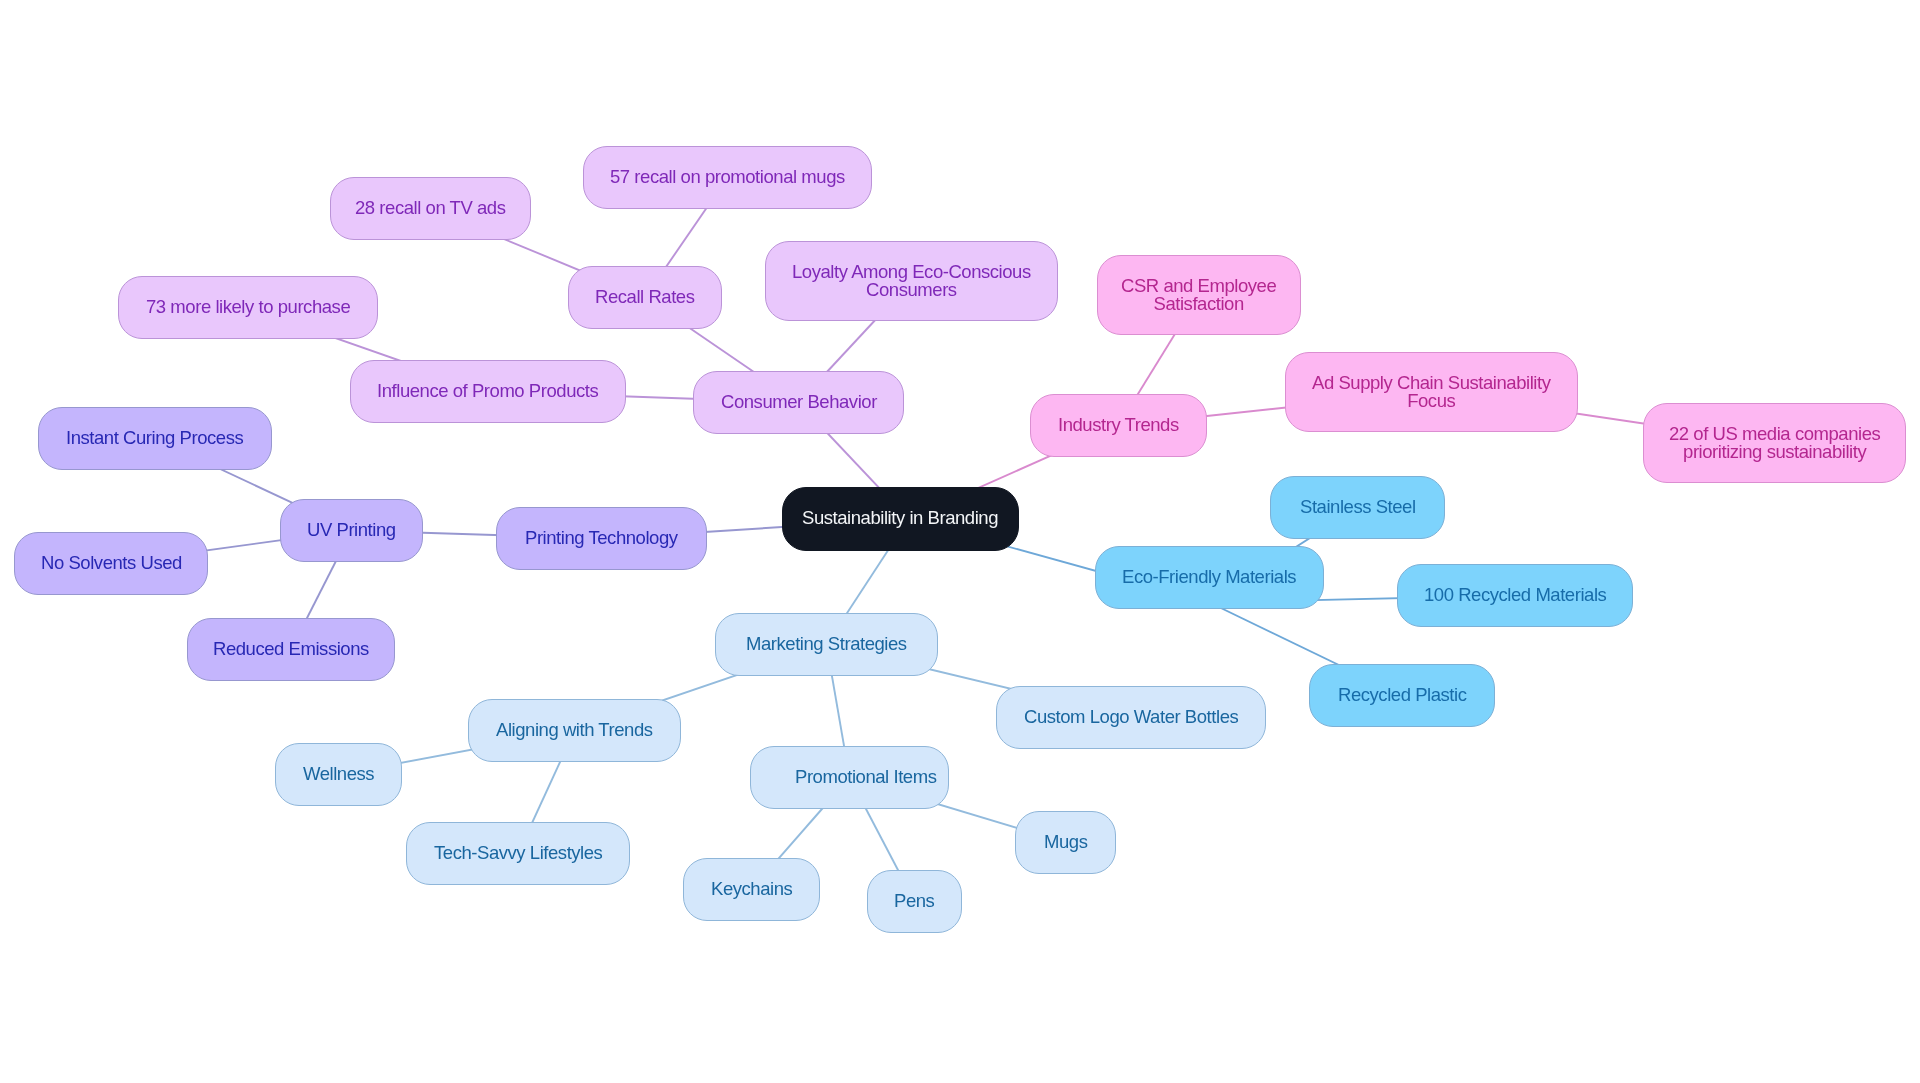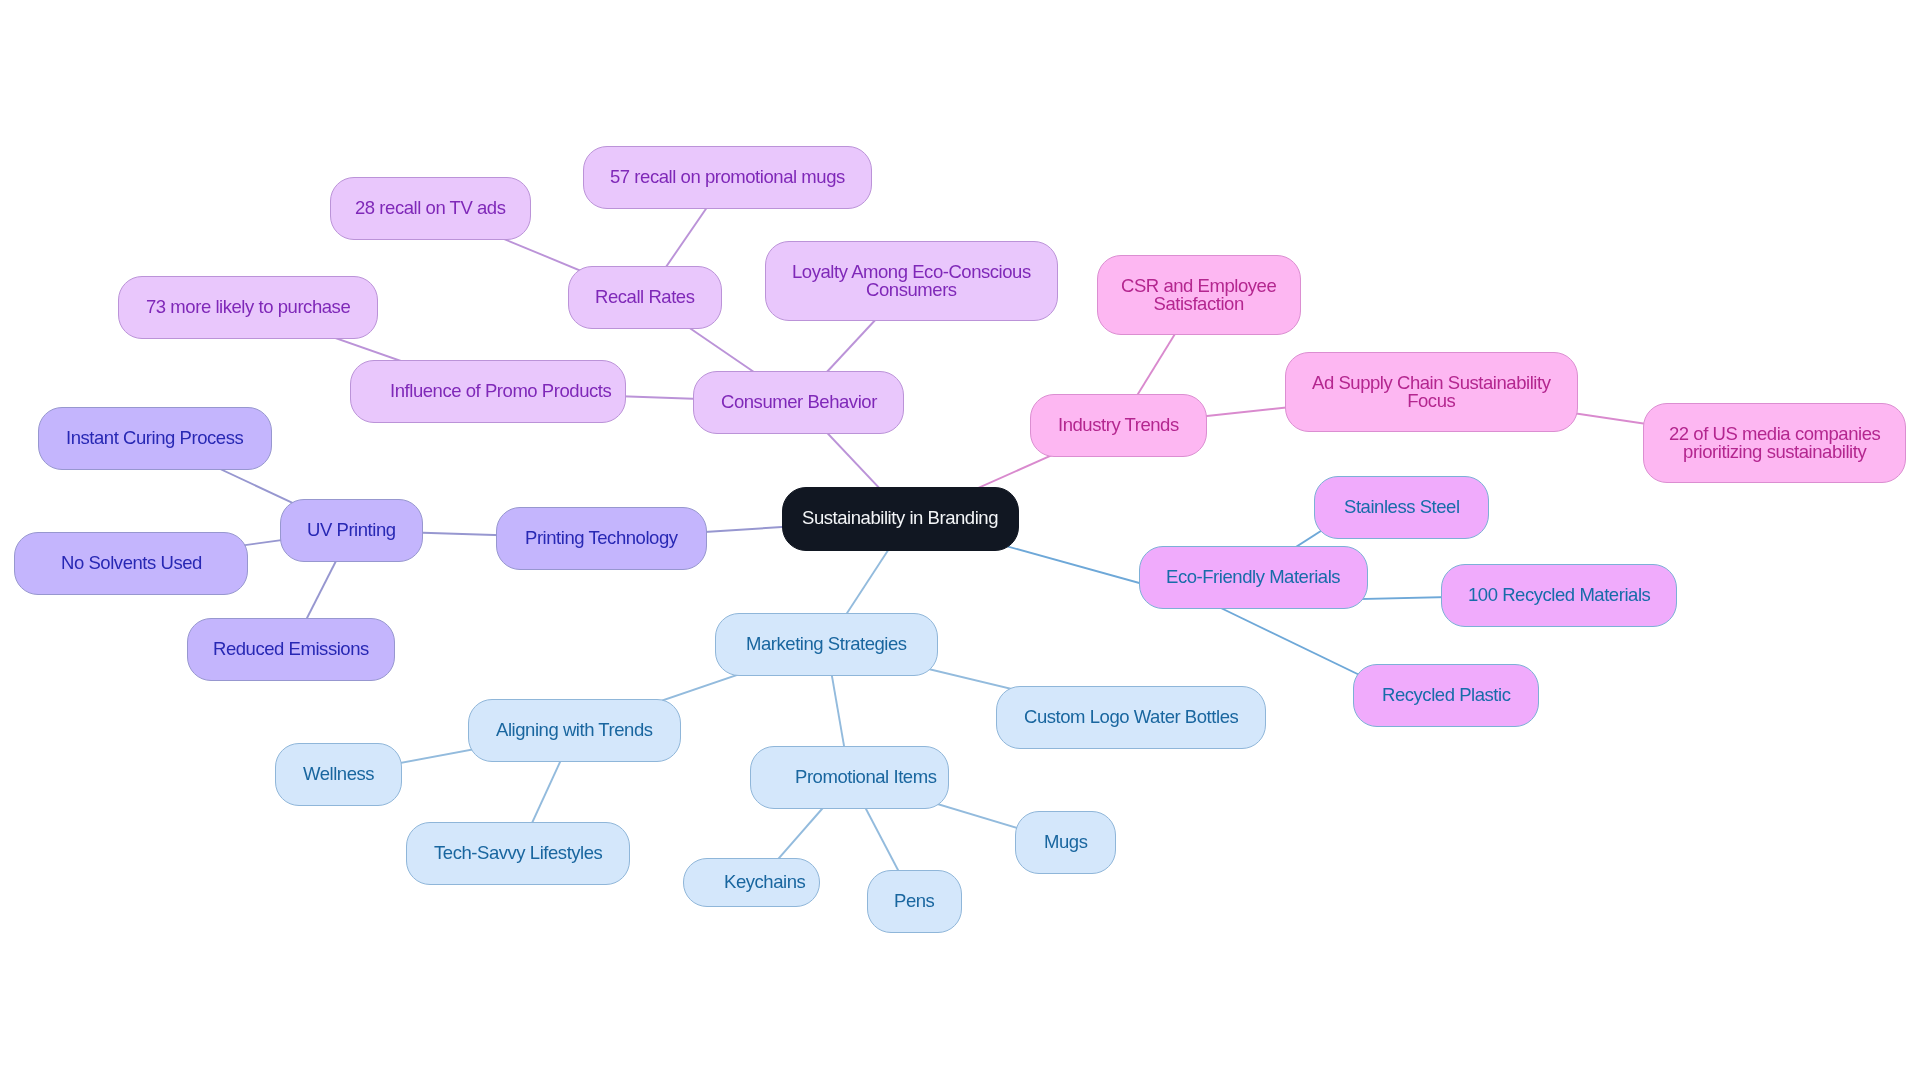--- a/index.html
+++ b/index.html
@@ -10,21 +10,21 @@
   .node{position:absolute;box-sizing:border-box;display:flex;align-items:center;
         justify-content:center;text-align:center;border-radius:24px;border:1px solid;
         font-size:18.5px;letter-spacing:-0.45px;}
   .node .lbl{display:block;line-height:18px;padding:0 14px;white-space:nowrap;position:relative;top:-1px;will-change:transform;transform:translateZ(0);}
   .node .lbl .row{display:block;}
   .node .lbl.multi{top:0px;}
   .n-root{background:#111722;border-color:#111722;color:#f4f6f8;}
   .n-purple{background:#e9c7fc;border-color:#bb93d8;color:#7f28b8;}
   .n-pink{background:#fdb7f2;border-color:#db8ed1;color:#b4268f;}
   .n-lav{background:#c4b5fd;border-color:#9797cf;color:#2828b4;}
-  .n-blue{background:#f0abfc;border-color:#7cb0d6;color:#176ca9;margin-left:44px;}
+  .n-blue{background:#7dd3fc;border-color:#7cb0d6;color:#176ca9;}
   .n-lblue{background:#d4e7fb;border-color:#8fb6d9;color:#19669f;}
 </style>
 </head>
 <body>
 
 <div id="stage">
 
   <svg id="edges" viewBox="0 0 1920 1083">
     <path fill="none" stroke-width="1.9" d="M 908.5 519 L 798.5 402.5" stroke="#bb93d8"></path>
     <path fill="none" stroke-width="1.9" d="M 798.5 402.5 L 645 297.5" stroke="#bb93d8"></path>
@@ -66,21 +66,21 @@
     </div>
     <div class="node n-purple" style="left: 568px; top: 266px; width: 154px; height: 63px;">
       <span class="lbl">Recall Rates</span>
     </div>
     <div class="node n-purple" style="left: 330px; top: 177px; width: 201px; height: 63px;">
       <span class="lbl">28 recall on TV ads</span>
     </div>
     <div class="node n-purple" style="left: 583px; top: 146px; width: 289px; height: 63px;">
       <span class="lbl">57 recall on promotional mugs</span>
     </div>
-    <div class="node n-purple" style="left: 350px; top: 360px; width: 276px; height: 63px; justify-content: flex-end;">
+    <div class="node n-purple" style="left: 350px; top: 360px; width: 276px; height: 63px;">
       <span class="lbl">Influence of Promo Products</span>
     </div>
     <div class="node n-purple" style="left: 118px; top: 276px; width: 260px; height: 63px;">
       <span class="lbl">73 more likely to purchase</span>
     </div>
     <div class="node n-purple" style="left: 765px; top: 241px; width: 293px; height: 80px;">
       <span class="lbl multi">
           <span class="row">Loyalty Among Eco-Conscious</span>
           <span class="row">Consumers</span>
         </span>
@@ -108,21 +108,21 @@
     </div>
     <div class="node n-lav" style="left: 496px; top: 507px; width: 211px; height: 63px;">
       <span class="lbl">Printing Technology</span>
     </div>
     <div class="node n-lav" style="left: 280px; top: 499px; width: 143px; height: 63px;">
       <span class="lbl">UV Printing</span>
     </div>
     <div class="node n-lav" style="left: 38px; top: 407px; width: 234px; height: 63px;">
       <span class="lbl">Instant Curing Process</span>
     </div>
-    <div class="node n-lav" style="left: 14px; top: 532px; width: 234px; height: 63px;">
+    <div class="node n-lav" style="left: 14px; top: 532px; width: 194px; height: 63px;">
       <span class="lbl">No Solvents Used</span>
     </div>
     <div class="node n-lav" style="left: 187px; top: 618px; width: 208px; height: 63px;">
       <span class="lbl">Reduced Emissions</span>
     </div>
     <div class="node n-blue" style="left: 1095px; top: 546px; width: 229px; height: 63px;">
       <span class="lbl">Eco-Friendly Materials</span>
     </div>
     <div class="node n-blue" style="left: 1270px; top: 476px; width: 175px; height: 63px;">
       <span class="lbl">Stainless Steel</span>
@@ -141,21 +141,21 @@
     </div>
     <div class="node n-lblue" style="left: 275px; top: 743px; width: 127px; height: 63px;">
       <span class="lbl">Wellness</span>
     </div>
     <div class="node n-lblue" style="left: 406px; top: 822px; width: 224px; height: 63px;">
       <span class="lbl">Tech-Savvy Lifestyles</span>
     </div>
     <div class="node n-lblue" style="left: 750px; top: 746px; width: 199px; height: 63px; padding-left: 32px;">
       <span class="lbl">Promotional Items</span>
     </div>
-    <div class="node n-lblue" style="left: 683px; top: 858px; width: 137px; height: 49px; justify-content: flex-end;">
+    <div class="node n-lblue" style="left: 683px; top: 858px; width: 137px; height: 63px;">
       <span class="lbl">Keychains</span>
     </div>
     <div class="node n-lblue" style="left: 867px; top: 870px; width: 95px; height: 63px;">
       <span class="lbl">Pens</span>
     </div>
     <div class="node n-lblue" style="left: 1015px; top: 811px; width: 101px; height: 63px;">
       <span class="lbl">Mugs</span>
     </div>
     <div class="node n-lblue" style="left: 996px; top: 686px; width: 270px; height: 63px;">
       <span class="lbl">Custom Logo Water Bottles</span>

